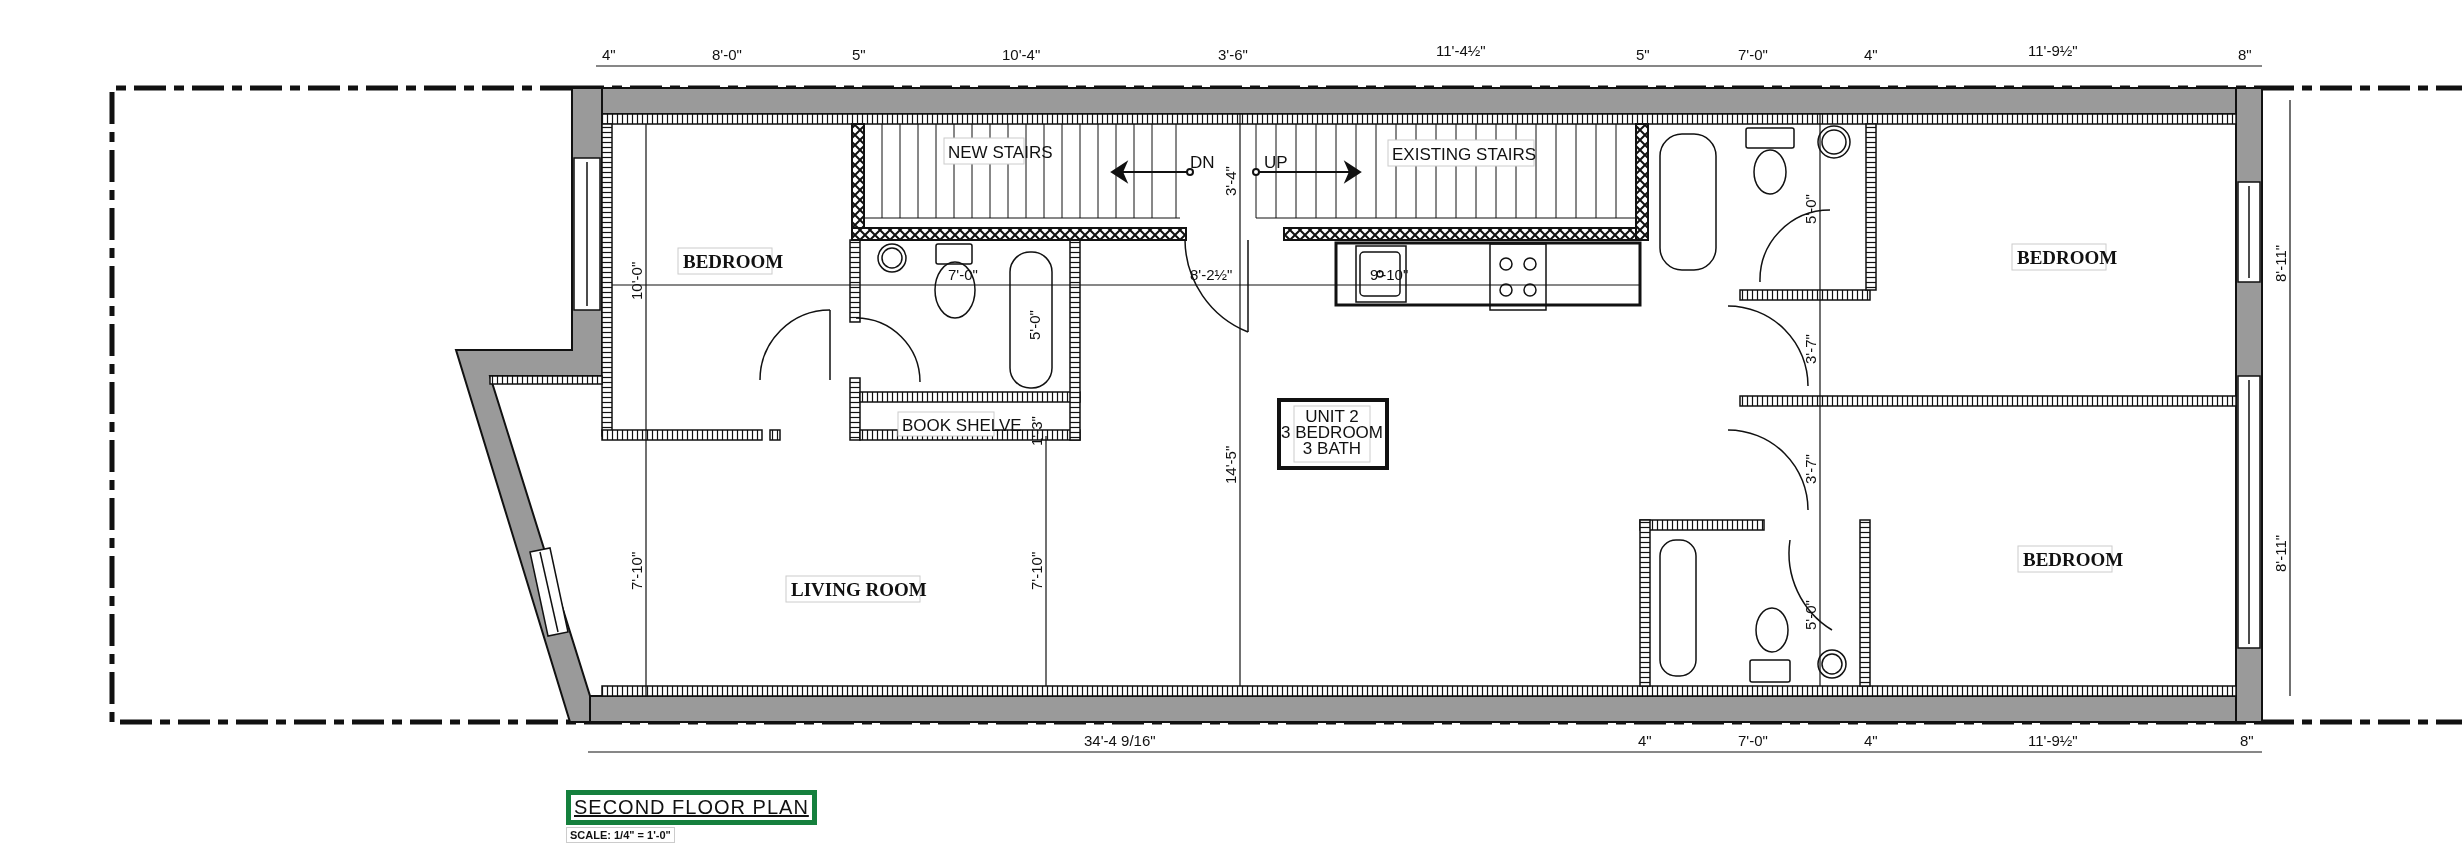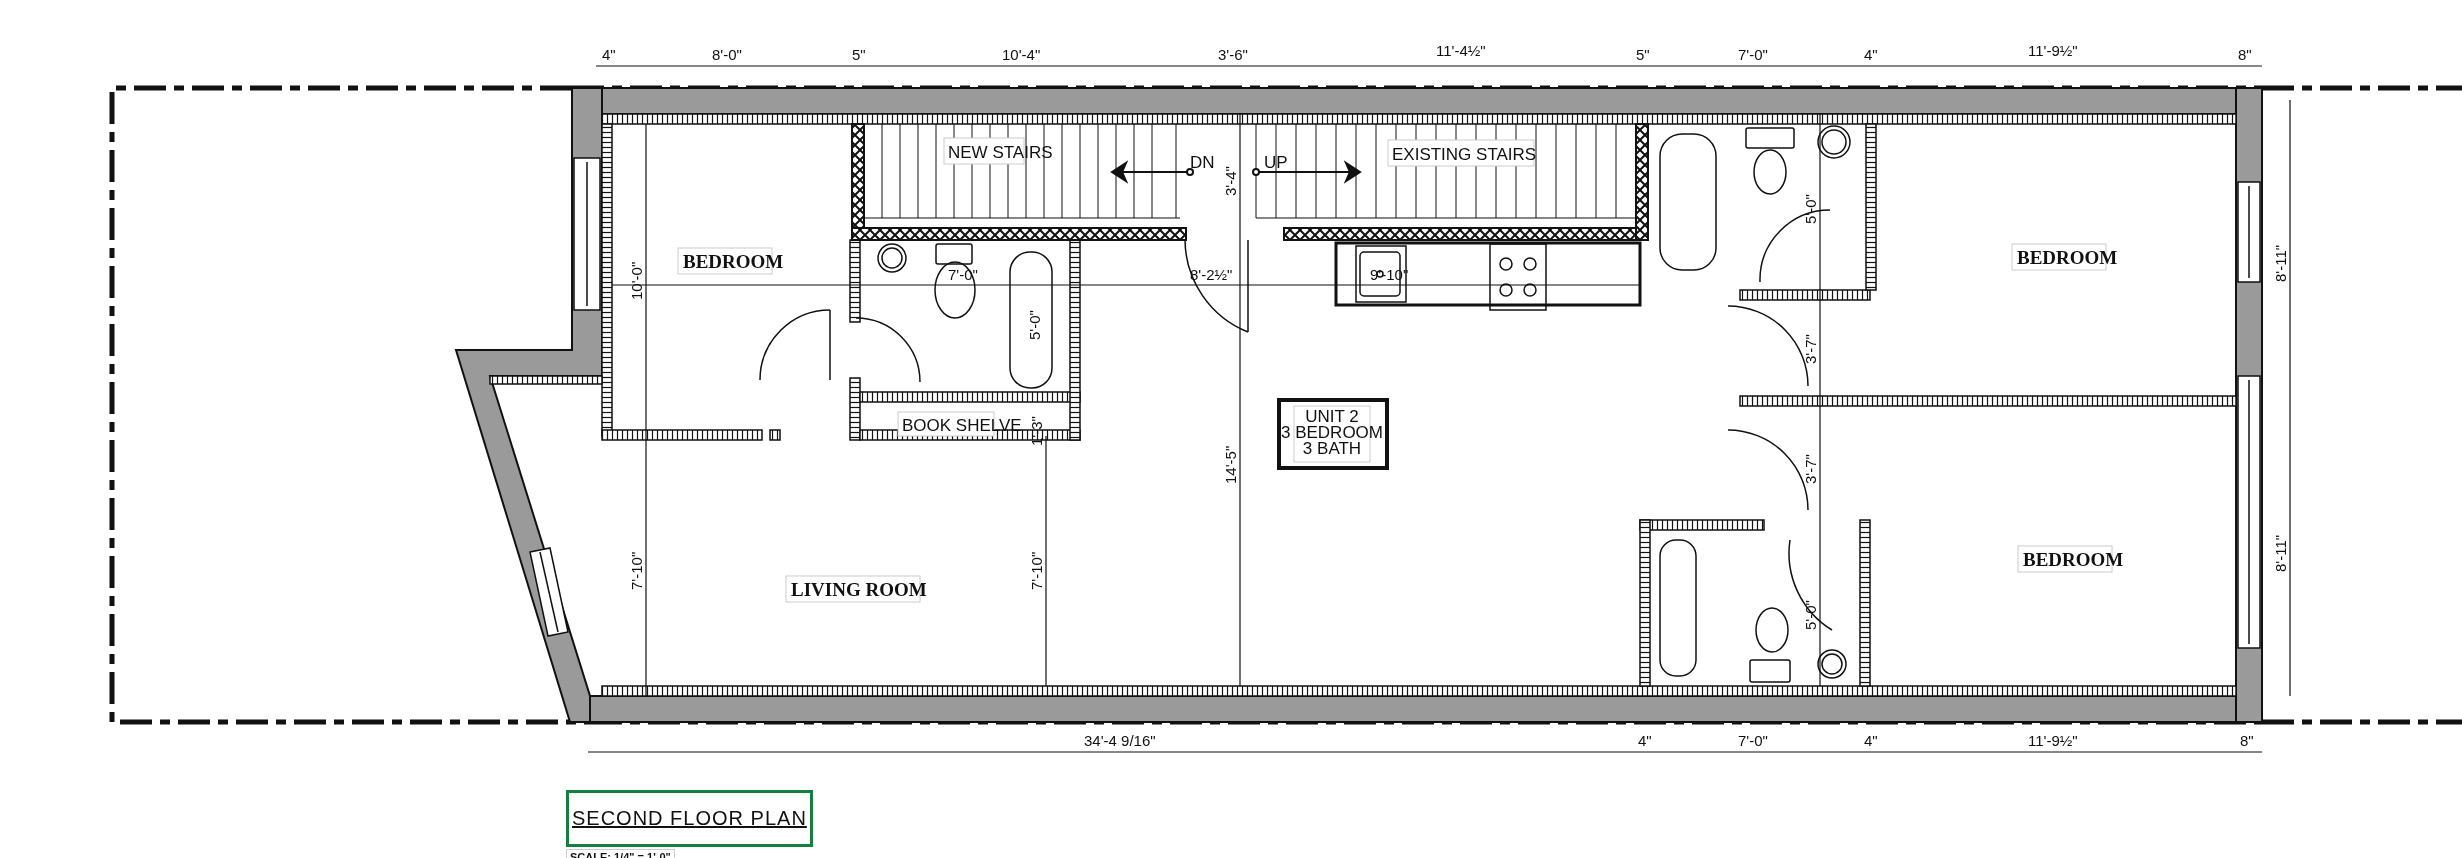--- a/index.html
+++ b/index.html
@@ -2,21 +2,21 @@
 <html><head>
 <meta charset="utf-8">
 <style>
   html, body { margin:0; padding:0; background:#ffffff; }
   body { width:2462px; height:858px; overflow:hidden; position:relative; font-family:"Liberation Sans", sans-serif; }
   #plan { position:absolute; left:0; top:0; width:2462px; height:858px; }
   .dim-text { font-family:"Liberation Sans Narrow","Liberation Sans", sans-serif; font-size:15px; fill:#111; }
   .room-label { font-family:"Liberation Serif", serif; font-weight:bold; font-size:19px; fill:#111; }
   .cad-label { font-family:"Liberation Sans", sans-serif; font-size:17px; fill:#111; }
   .title-block { position:absolute; left:566px; top:790px; }
-  .title-main { font-family:"Liberation Sans", sans-serif; font-size:20px; color:#111; border:3px solid #15803d; padding:14px 3px; display:inline-block; text-decoration:underline; letter-spacing:1px; }
+  .title-main { font-family:"Liberation Sans", sans-serif; font-size:20px; color:#111; border:5px solid #15803d; padding:1px 3px; display:inline-block; text-decoration:underline; letter-spacing:1px; }
   .title-scale { font-family:"Liberation Sans", sans-serif; font-size:11px; font-weight:bold; color:#111; border:1px solid #ccc; padding:1px 3px; display:inline-block; margin-top:1px; }
 </style>
 </head>
 <body>
 
 <svg id="plan" viewBox="0 0 2462 858" xmlns="http://www.w3.org/2000/svg">
   <defs>
     <pattern id="hatch" width="5" height="5" patternUnits="userSpaceOnUse">
       <rect width="5" height="5" fill="#fff"></rect>
       <line x1="2.5" y1="0" x2="2.5" y2="5" stroke="#111" stroke-width="1.2"></line>

